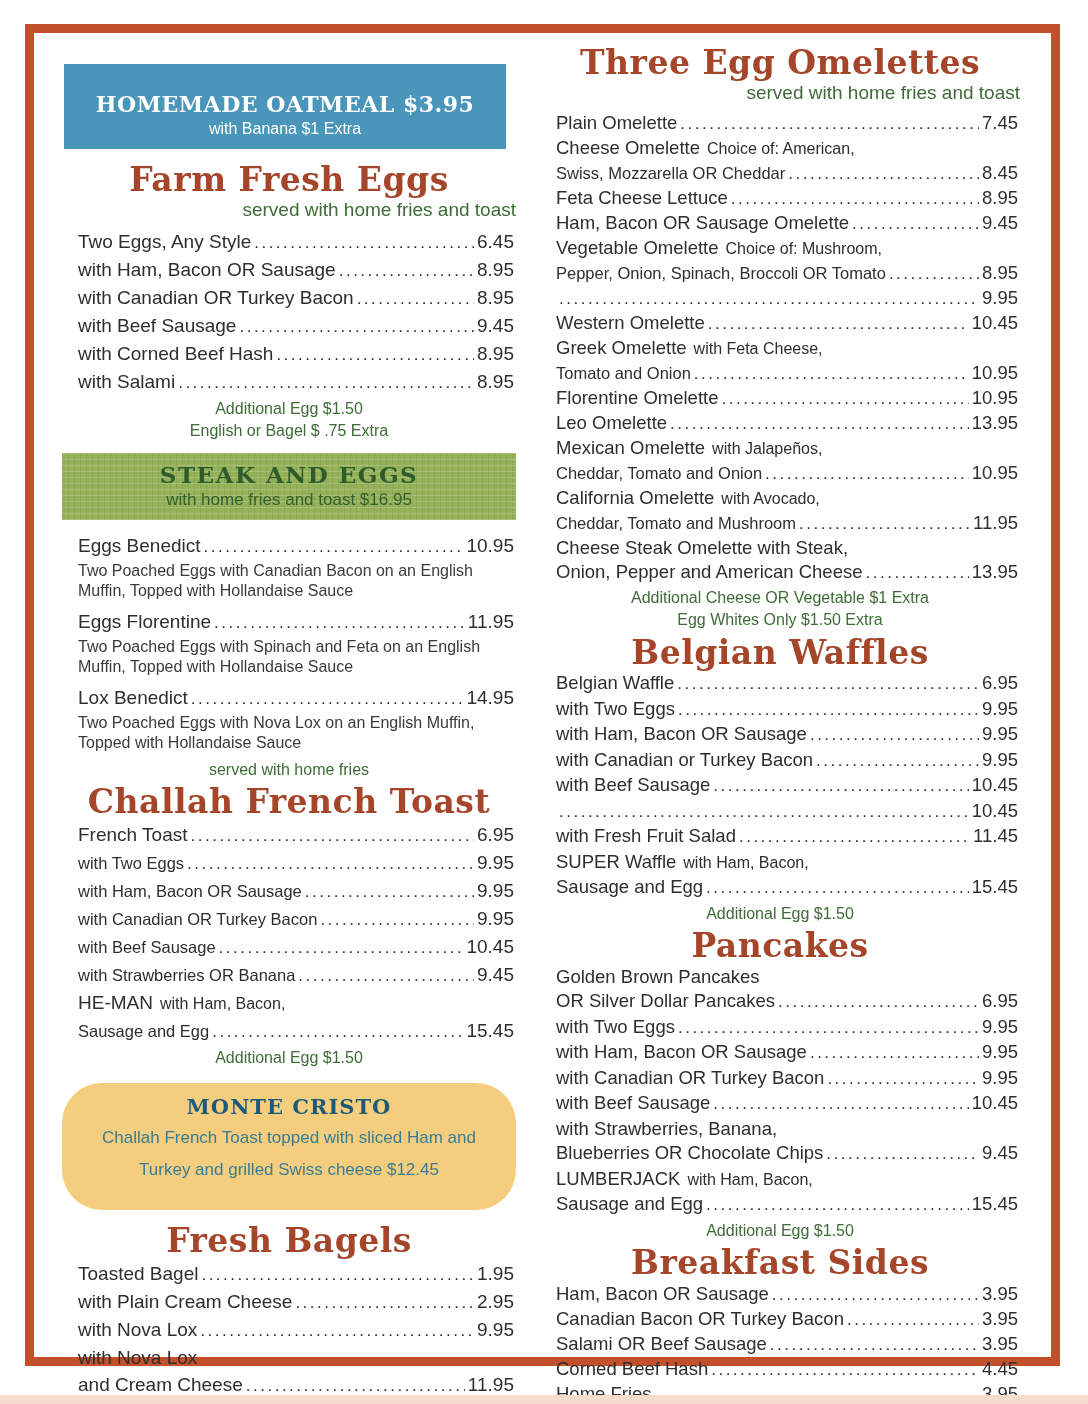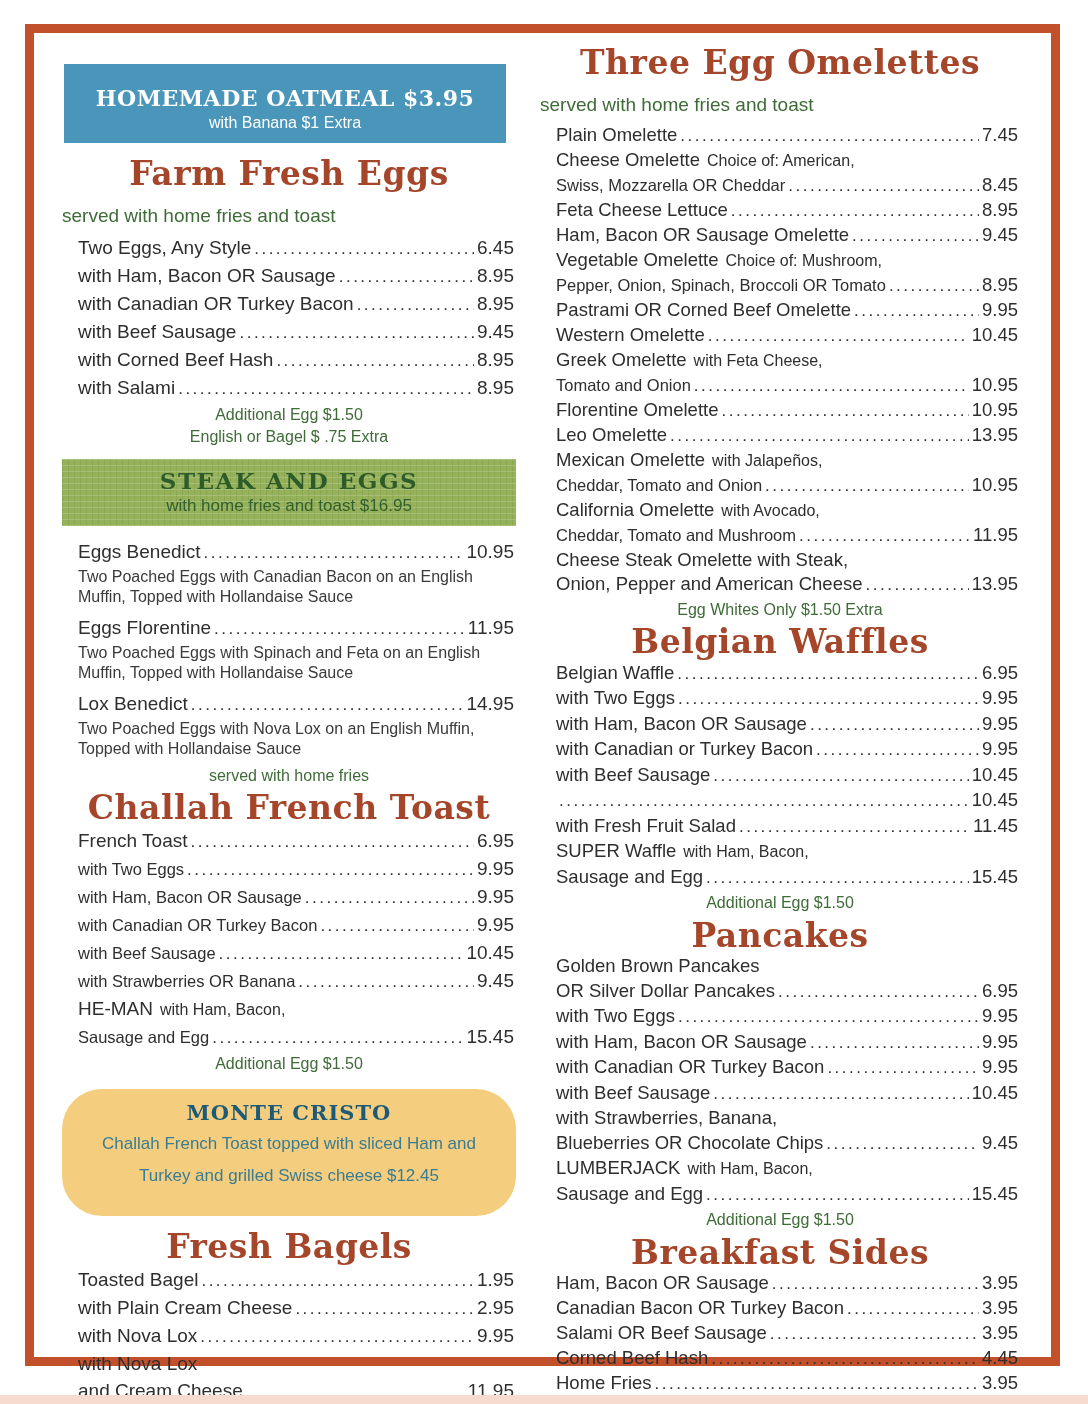--- a/index.html
+++ b/index.html
@@ -30,21 +30,21 @@
   .content{
     position:absolute;left:62px;top:34px;width:958px;
     display:flex;gap:24px;
   }
   .col{display:block;}
   .col-left{width:454px;}
   .col-right{width:480px;padding-top:8px;}
 
   
   .banner{text-align:center;}
-  .banner-oatmeal{margin:30px 10px 12px 2px;background:var(--blue);padding:21px 0 11px;}
+  .banner-oatmeal{margin:30px 10px 12px 2px;background:var(--blue);padding:27px 0 11px;}
   .bo-title{font-family:"DejaVu Serif",serif;font-weight:bold;font-size:22px;color:#ffffff;letter-spacing:.5px;}
   .bo-sub{font-size:16px;color:#ffffff;margin-top:3px;}
 
   .banner-steak{
     margin:12px 0 12px;padding:8px 0 10px;
     background-color:var(--steak-bg);
     background-image:
       repeating-linear-gradient(0deg, rgba(255,255,255,.18) 0 1px, transparent 1px 6px),
       repeating-linear-gradient(90deg, rgba(60,80,20,.10) 0 1px, transparent 1px 6px);
   }
@@ -58,21 +58,21 @@
   .bm-title{font-family:"DejaVu Serif",serif;font-weight:bold;font-size:21px;color:var(--monte-title);letter-spacing:1px;}
   .bm-text{font-size:17px;color:var(--monte-ink);margin-top:3px;line-height:32px;}
 
   
   .section{margin-bottom:4px;}
   .section-title{
     font-family:"DejaVu Serif",serif;font-weight:bold;font-size:33px;
     color:var(--red);text-align:center;line-height:1.14;margin:2px 0 0;
     letter-spacing:.5px;
   }
-  .section-sub{font-size:19px;color:var(--green);text-align:left;margin:12px 0 7px;line-height:22px;}
+  .section-sub{font-size:19px;color:var(--green);text-align:right;margin:0 0 7px;line-height:22px;}
   .items{padding-left:16px;padding-right:2px;}
   .item{display:flex;align-items:baseline;font-size:19px;color:var(--ink);line-height:27px;}
   .col-right .item{line-height:24.5px;font-size:18.5px;}
   .section.tight .item{line-height:24px;}
   .iname{white-space:nowrap;}
   .item.small .iname{font-size:16.5px;}
   .item.bold .iname{font-weight:normal;}
   .iqual{font-size:16px;margin-left:7px;white-space:nowrap;color:var(--ink);}
   .dots{
     flex:1;overflow:hidden;white-space:nowrap;margin:0 3px;
@@ -279,21 +279,20 @@
             <div class="item">
               <span class="iname">Vegetable Omelette</span>
               <span class="iqual">Choice of: Mushroom,</span>
             </div>
             <div class="item small">
               <span class="iname">Pepper, Onion, Spinach, Broccoli OR Tomato</span>
               <span class="dots"></span>
               <span class="price">8.95</span>
             </div>
             <div class="item">
-              <span class="iname">Pastrami OR Corned Beef Omelette</span>
               <span class="dots"></span>
               <span class="price">9.95</span>
             </div>
             <div class="item">
               <span class="iname">Western Omelette</span>
               <span class="dots"></span>
               <span class="price">10.45</span>
             </div>
             <div class="item">
               <span class="iname">Greek Omelette</span>
@@ -334,20 +333,21 @@
             </div>
             <div class="item">
               <span class="iname">Cheese Steak Omelette with Steak,</span>
             </div>
             <div class="item">
               <span class="iname">Onion, Pepper and American Cheese</span>
               <span class="dots"></span>
               <span class="price">13.95</span>
             </div>
           </div>
+          <div class="note">Additional Cheese OR Vegetable $1 Extra</div>
           <div class="note">Egg Whites Only $1.50 Extra</div>
         </div>
         <div class="section">
           <div class="section-title">Belgian Waffles</div>
           <div class="items">
             <div class="item">
               <span class="iname">Belgian Waffle</span>
               <span class="dots"></span>
               <span class="price">6.95</span>
             </div>

